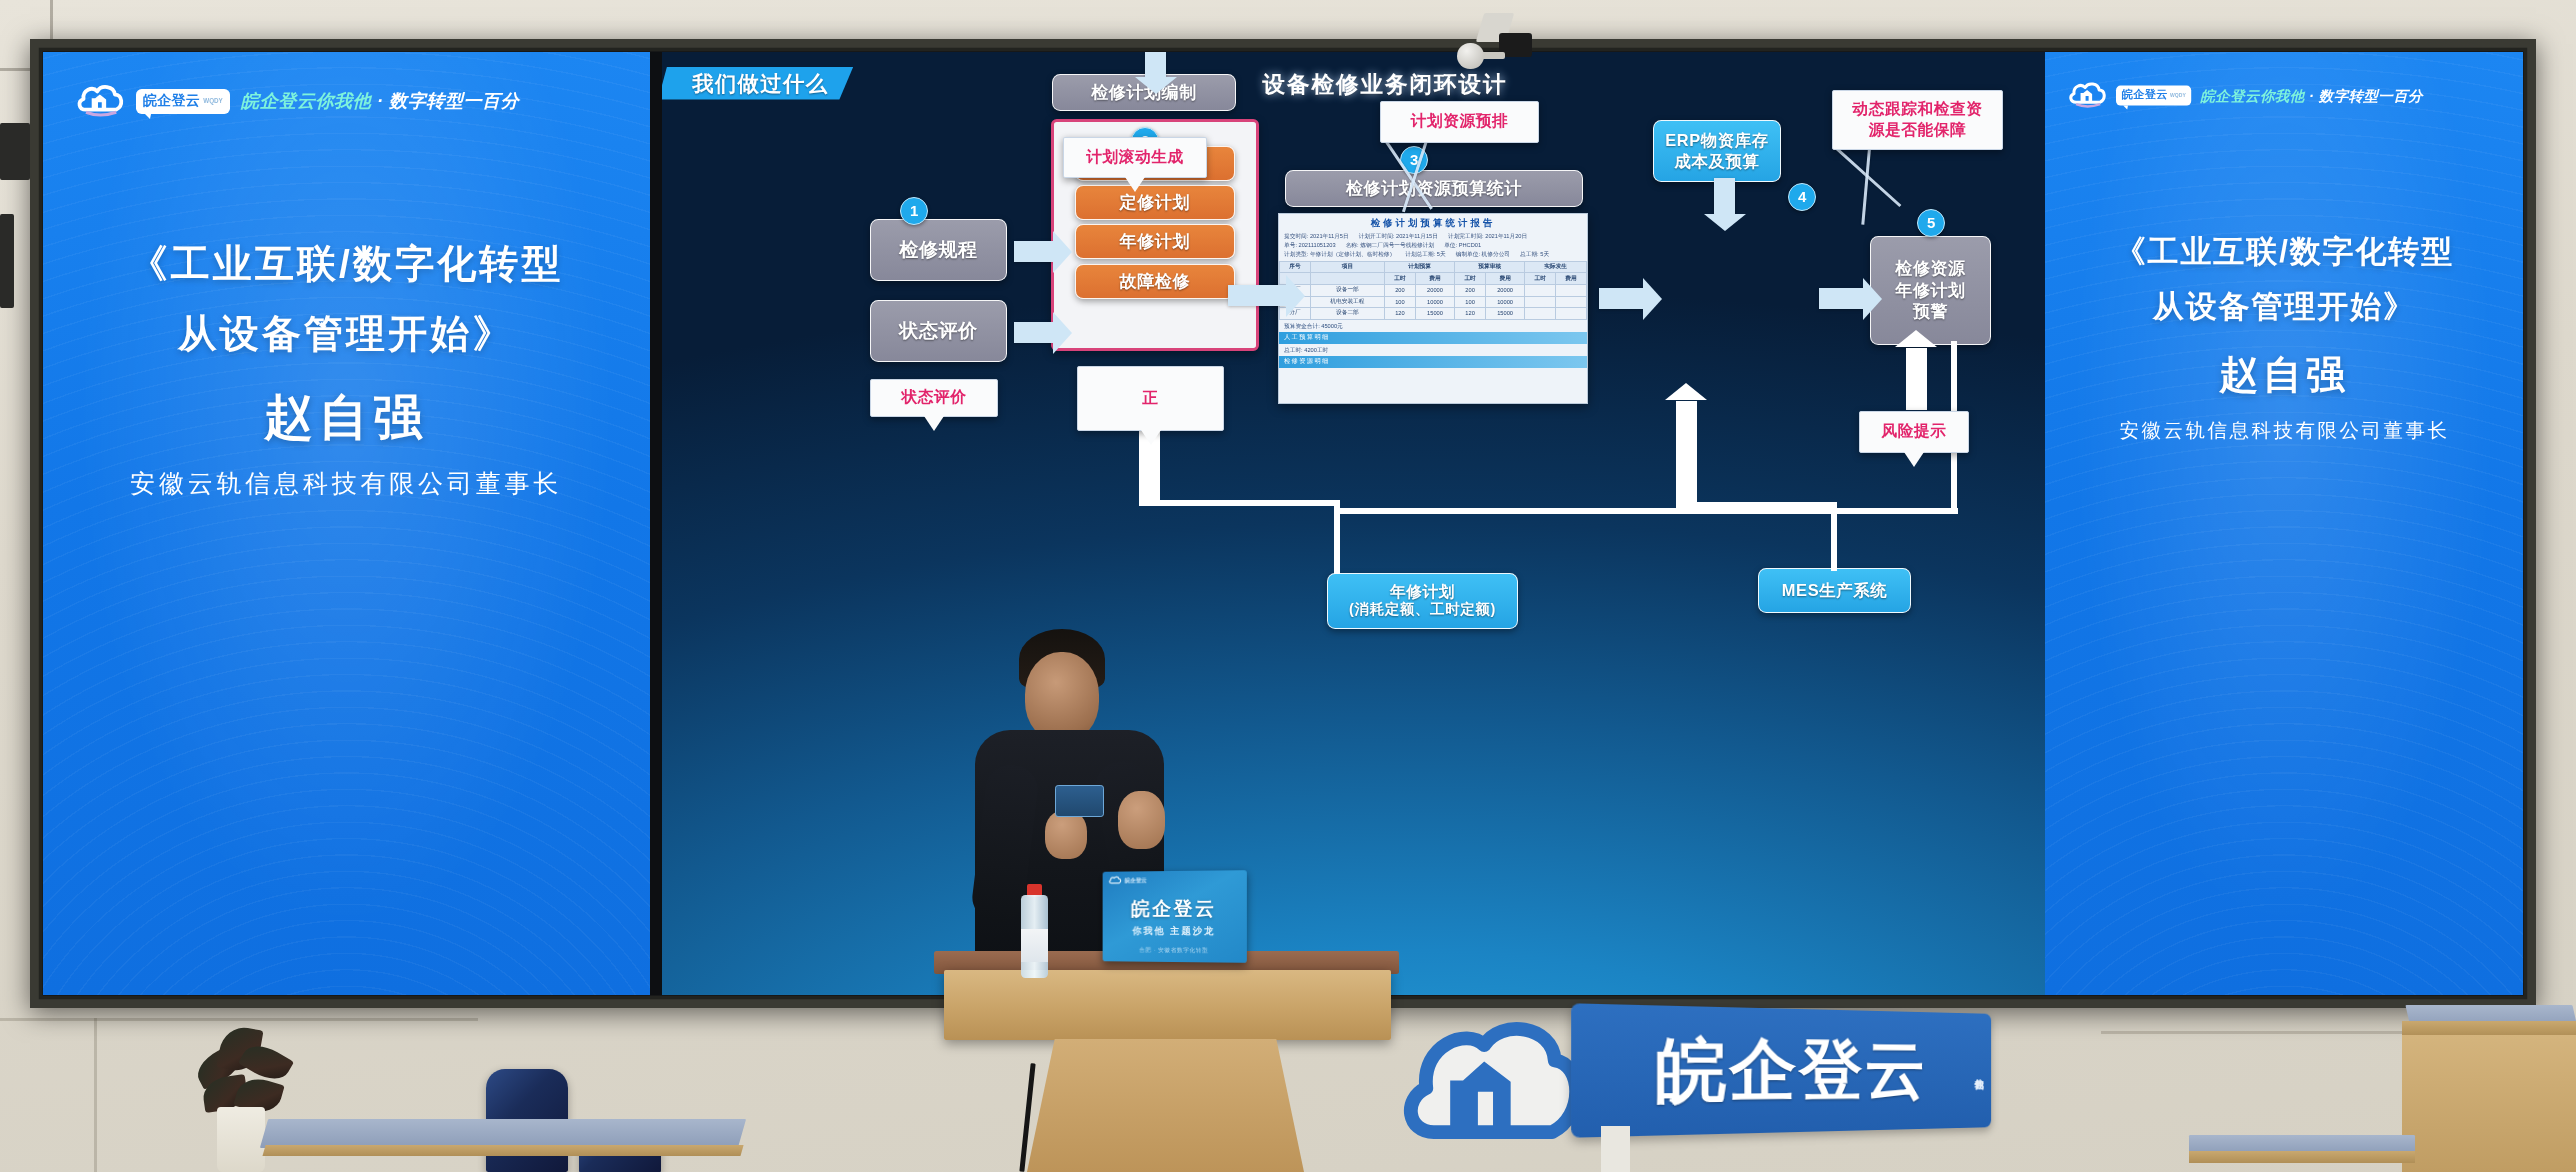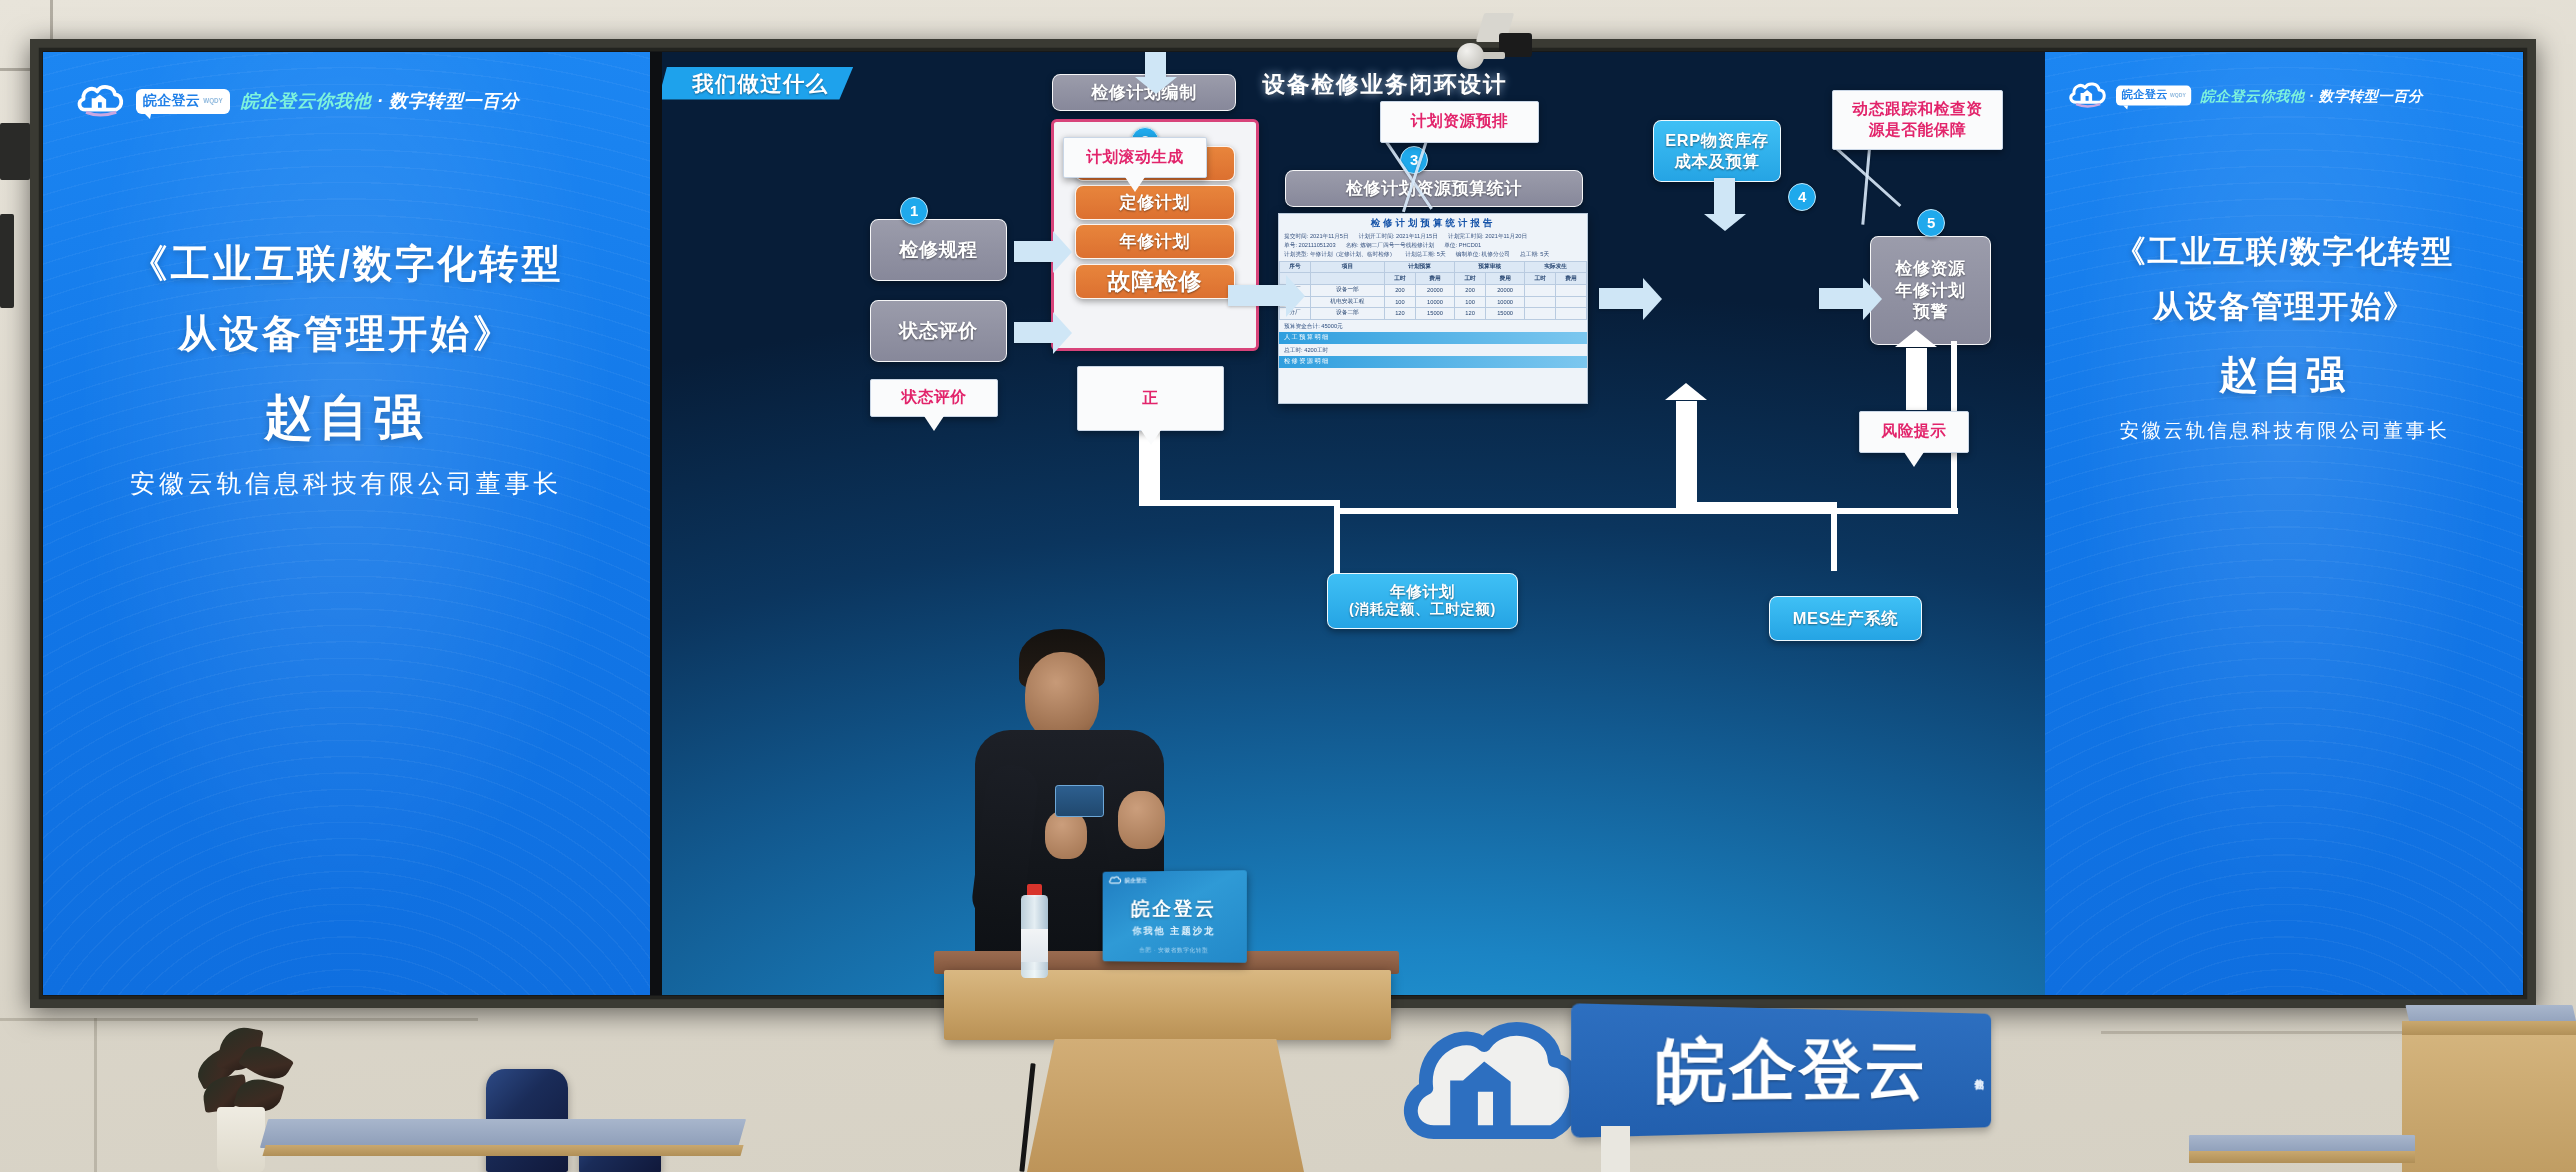--- a/index.html
+++ b/index.html
@@ -253,21 +253,21 @@
       <div class="node n-grey" style="left:208px;top:167px;width:135px;height:60px;font-size:19px;">检修规程</div>
       <div class="node n-grey" style="left:208px;top:248px;width:135px;height:60px;font-size:19px;">状态评价</div>
 
       <div class="node n-grey" style="left:390px;top:22.6px;width:182px;height:35px;font-size:17px;">检修计划编制</div>
 
       <div class="badge" style="left:469px;top:75px;">2</div>
       <div class="group" style="left:389px;top:67px;width:184px;height:195px;padding:24px 8.8px 7.5px;">
         <div class="node n-orange" style="width:158px;height:33px;font-size:17px;margin-bottom:4.4px;">点检计划</div>
         <div class="node n-orange" style="width:158px;height:33px;font-size:17px;margin-bottom:4.4px;">定修计划</div>
         <div class="node n-orange" style="width:158px;height:33px;font-size:17px;margin-bottom:4.4px;">年修计划</div>
-        <div class="node n-orange" style="width:158px;height:33px;font-size:23px;">故障检修</div>
+        <div class="node n-orange" style="width:158px;height:33px;font-size:17px;">故障检修</div>
       </div>
 
       <div class="badge" style="left:738px;top:94px;">3</div>
       <div class="node n-grey" style="left:623px;top:118px;width:296px;height:35px;font-size:17px;">检修计划资源预算统计</div>
 
       <div class="shot" style="left:616px;top:161px;width:308px;height:189px;">
         <div class="shot-title">检修计划预算统计报告</div>
         <div class="meta">
           <span>提交时间: 2021年11月5日</span>
           <span>计划开工时间: 2021年11月15日</span>
@@ -348,21 +348,21 @@
       <div class="node n-grey" style="left:1208px;top:184px;width:119px;height:107px;font-size:17px;flex-direction:column;">
         <span>检修资源</span>
         <span>年修计划</span>
         <span>预警</span>
       </div>
 
       <div class="node n-cyan" style="left:665px;top:521px;width:189px;height:54px;font-size:15.7px;flex-direction:column;">
         <span>年修计划</span>
         <span style="font-size:14.5px;">(消耗定额、工时定额)</span>
       </div>
-      <div class="node n-cyan" style="left:1096px;top:544px;width:151px;height:43px;font-size:16.4px;margin-left:11px;">MES生产系统</div>
+      <div class="node n-cyan" style="left:1096px;top:516px;width:151px;height:43px;font-size:16.4px;">MES生产系统</div>
 
       <div class="callout" style="left:401px;top:85px;width:142px;height:39px;font-size:15.7px;">计划滚动生成</div>
 
       <div class="callout leader" style="left:718px;top:49px;width:157px;height:40px;font-size:15.7px;">计划资源预排</div>
       <div class="leaderline" style="left:725px;top:88px;width:82px;height:3.1px;transform:rotate(56deg);"></div>
       <div class="leaderline" style="left:766px;top:89px;width:75px;height:3.1px;transform:rotate(108deg);"></div>
 
       <div class="callout leader" style="left:1170px;top:38px;width:169px;height:58px;font-size:15.7px;flex-direction:column;">
         <span>动态跟踪和检查资</span>
         <span>源是否能保障</span>

